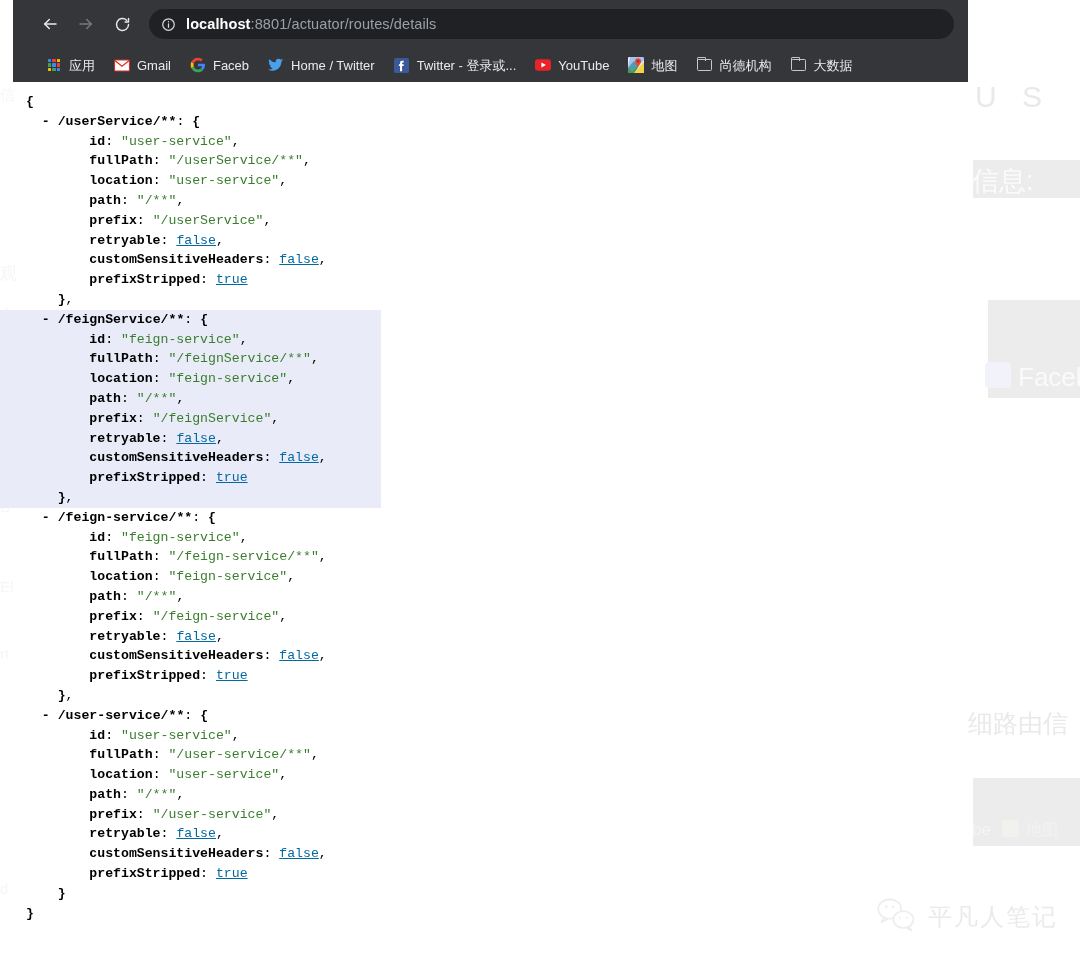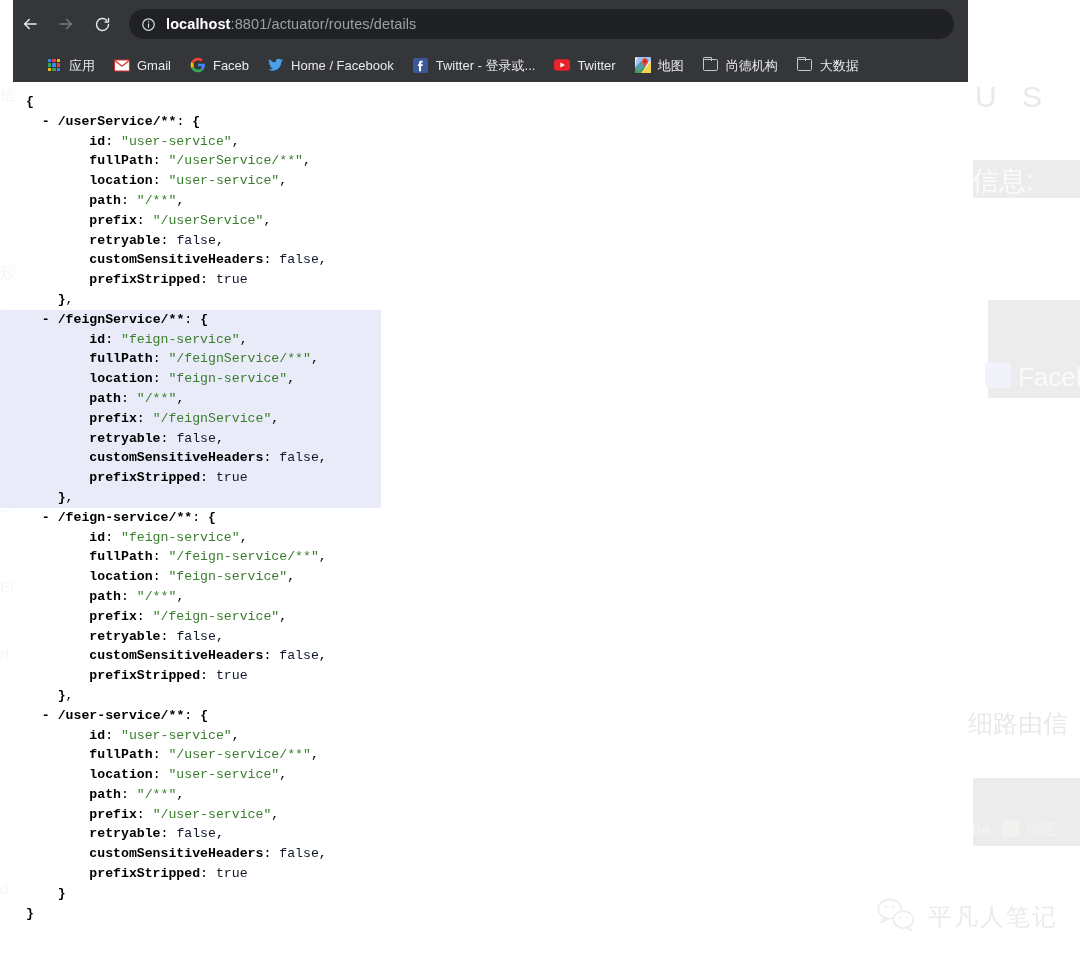--- a/index.html
+++ b/index.html
@@ -48,21 +48,21 @@
     width: 955px;
     height: 82px;
     background: #35363a;
     z-index: 3;
   }
   #toolbar {
     position: relative;
     height: 48px;
     display: flex;
     align-items: center;
-    padding-left: 2px;
+    padding-left: 22px;
   }
   .nav-btn {
     width: 30px; height: 30px;
     display: flex; align-items: center; justify-content: center;
     margin-right: 6px;
     border-radius: 50%;
   }
   .nav-btn svg { display: block; }
   #omnibox {
     flex: 1;
@@ -163,21 +163,21 @@
   }
   .jline {
     white-space: pre;
     padding-left: 26px;
     height: 19.8px;
   }
   .jblock { position: relative; }
   .jblock.selected { background: #e9ebf8; width: 381px; }
   .jkey      { font-weight: bold; color: #000000; }
   .jstr      { color: #3a7d2e; }
-  .jbool     { color: #0f172a; }
+  .jbool     { color: #0369a1; text-decoration: underline; }
   .jpunct    { color: #000000; }
   .jtoggle   { color: #000000; font-weight: bold; }
   .jbrace    { color: #000000; font-weight: bold; }
 
   
   #watermark {
     position: absolute;
     right: 22px; bottom: 16px;
     display: flex;
     align-items: center;
@@ -307,41 +307,41 @@
         </span>
         <span class="bm-label">Faceb</span>
       </div>
 
       <div class="bm">
         <span class="bm-ico">
           <svg width="16" height="14" viewBox="0 0 24 20" fill="#4aa0eb">
             <path d="M23 2.6c-.8.4-1.7.6-2.7.8a4.6 4.6 0 0 0 2-2.6c-.9.6-2 1-3 1.2A4.6 4.6 0 0 0 11.5 6 13 13 0 0 1 2 1.2 4.6 4.6 0 0 0 3.4 7.4c-.7 0-1.5-.2-2.1-.6 0 2.3 1.6 4.1 3.7 4.6-.6.2-1.3.2-2 .1.6 1.8 2.3 3.2 4.3 3.2A9.2 9.2 0 0 1 0 16.6a13 13 0 0 0 7 2c8.4 0 13-7 13-13v-.6c.9-.6 1.6-1.4 2-2.4z"></path>
           </svg>
         </span>
-        <span class="bm-label">Home / Facebook</span>
+        <span class="bm-label">Home / Twitter</span>
       </div>
 
       <div class="bm">
         <span class="bm-ico">
           <svg width="15" height="15" viewBox="0 0 24 24">
             <rect width="24" height="24" rx="3" fill="#3b5998"></rect>
             <path d="M15.4 12.6h-2.5V21h-3.3v-8.4H7.8V9.8h1.8V8c0-2.2 1-3.6 3.6-3.6h2.3v2.8h-1.5c-.8 0-.9.3-.9 1v1.6h2.5l-.2 2.8z" fill="#ffffff"></path>
           </svg>
         </span>
         <span class="bm-label">Twitter - 登录或...</span>
       </div>
 
       <div class="bm">
         <span class="bm-ico">
           <svg width="16" height="12" viewBox="0 0 24 17">
             <rect width="24" height="17" rx="4.4" fill="#e8232a"></rect>
             <path d="M9.6 4.6 L16.4 8.5 L9.6 12.4 Z" fill="#ffffff"></path>
           </svg>
         </span>
-        <span class="bm-label">Twitter</span>
+        <span class="bm-label">YouTube</span>
       </div>
 
       <div class="bm">
         <span class="bm-ico">
           <svg width="16" height="16" viewBox="0 0 24 24">
             <rect width="24" height="24" rx="2" fill="#f1f3f4"></rect>
             <path d="M0 16 L9 6 L16 14 L10 24 L0 24 Z" fill="#4a9b52"></path>
             <path d="M9 24 L24 7 L24 24 Z" fill="#f5d24a"></path>
             <path d="M0 0 L24 0 L24 6 L7 24 L0 24 Z" fill="#e8eaed" opacity="0"></path>
             <path d="M3 0 L24 0 L24 5 L6 22 L0 15 Z" fill="#5b9cf2" opacity="0.55"></path>

